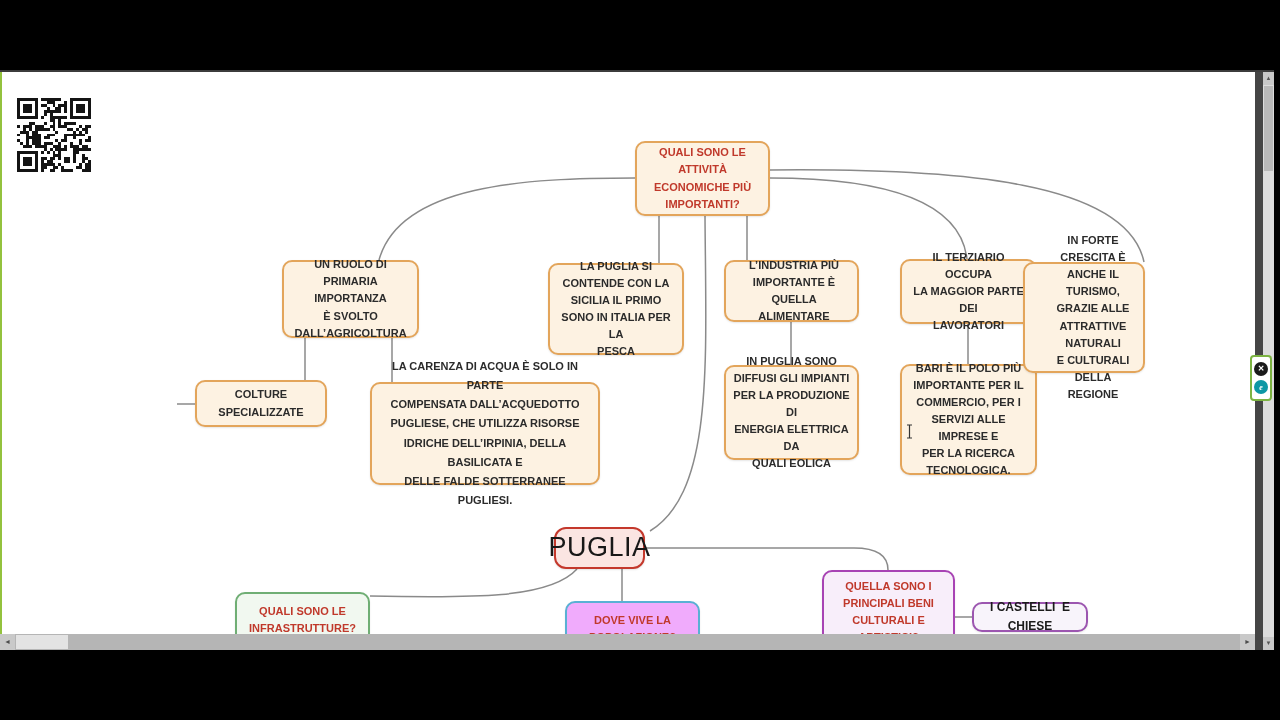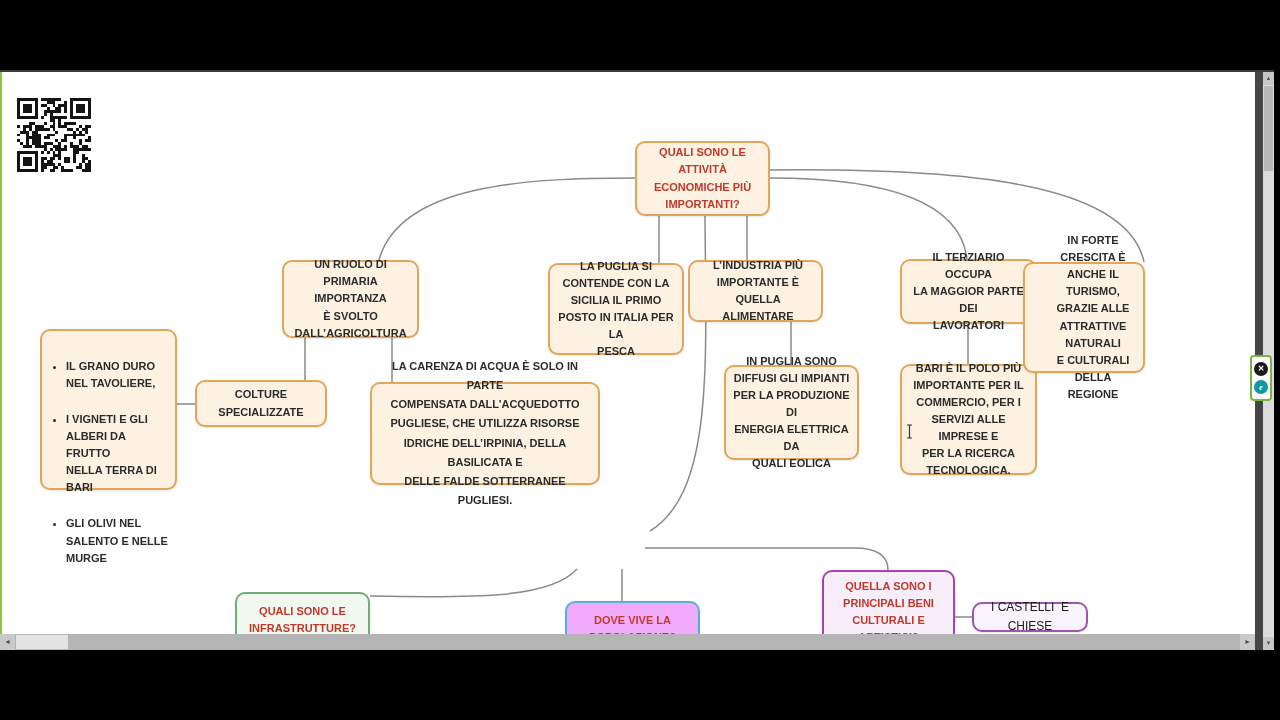--- a/index.html
+++ b/index.html
@@ -312,50 +312,37 @@
     <div class="node q" style="left:633px;top:69px;width:135px;height:75px;">QUALI SONO LE
 ATTIVITÀ
 ECONOMICHE PIÙ
 IMPORTANTI?</div>
 
     <div class="node" style="left:280px;top:188px;width:137px;height:78px;">UN RUOLO DI
 PRIMARIA IMPORTANZA
 È SVOLTO
 DALL’AGRICOLTURA</div>
 
-    <div class="node list-node" style="left:38px;top:257px;width:137px;height:161px;">
-      <ul>
-        <li>IL GRANO DURO
-NEL TAVOLIERE,</li>
-        <li>I VIGNETI E GLI
-ALBERI DA FRUTTO
-NELLA TERRA DI
-BARI</li>
-        <li>GLI OLIVI NEL
-SALENTO E NELLE
-MURGE</li>
-      </ul>
-    </div>
 
     <div class="node" style="left:193px;top:308px;width:132px;height:47px;">COLTURE
 SPECIALIZZATE</div>
 
     <div class="node" style="left:368px;top:310px;width:230px;height:103px;line-height:1.75;">LA CARENZA DI ACQUA È SOLO IN PARTE
 COMPENSATA DALL’ACQUEDOTTO
 PUGLIESE, CHE UTILIZZA RISORSE
 IDRICHE DELL’IRPINIA, DELLA BASILICATA E
 DELLE FALDE SOTTERRANEE PUGLIESI.</div>
 
     <div class="node" style="left:546px;top:191px;width:136px;height:92px;">LA PUGLIA SI
 CONTENDE CON LA
 SICILIA IL PRIMO
-POSTO IN ITALIA PER LA
+SONO IN ITALIA PER LA
 PESCA</div>
 
-    <div class="node" style="left:686px;top:188px;width:135px;height:62px;padding-left:12px;">L’INDUSTRIA PIÙ
+    <div class="node" style="left:722px;top:188px;width:135px;height:62px;padding-left:12px;">L’INDUSTRIA PIÙ
 IMPORTANTE È QUELLA
 ALIMENTARE</div>
 
     <div class="node" style="left:722px;top:293px;width:135px;height:95px;">IN PUGLIA SONO
 DIFFUSI GLI IMPIANTI
 PER LA PRODUZIONE DI
 ENERGIA ELETTRICA DA
 QUALI EOLICA</div>
 
     <div class="node" style="left:898px;top:187px;width:137px;height:65px;">IL TERZIARIO OCCUPA
@@ -369,33 +356,34 @@
 PER LA RICERCA
 TECNOLOGICA.</div>
 
     <div class="node" style="left:1021px;top:190px;width:122px;height:111px;padding-left:25px;">IN FORTE CRESCITA È
 ANCHE IL TURISMO,
 GRAZIE ALLE
 ATTRATTIVE NATURALI
 E CULTURALI DELLA
 REGIONE</div>
 
+    <div class="node puglia" style="left:552px;top:455px;width:91px;height:42px;">PUGLIA</div>
 
     <div class="node q green" style="left:233px;top:520px;width:135px;height:56px;">QUALI SONO LE
 INFRASTRUTTURE?</div>
 
     <div class="node q blue" style="left:563px;top:529px;width:135px;height:56px;">DOVE VIVE LA
 POPOLAZIONE?</div>
 
     <div class="node q purple" style="left:820px;top:498px;width:133px;height:84px;">QUELLA SONO I
 PRINCIPALI BENI
 CULTURALI E
 ARTISTICI?</div>
 
-    <div class="node purple-light" style="left:970px;top:530px;width:116px;height:30px;">I CASTELLI  E CHIESE</div>
+    <div class="node purple-light" style="left:970px;top:530px;width:116px;height:30px;font-weight:bold;">I CASTELLI  E CHIESE</div>
 
     <svg class="ibeam" viewBox="0 0 9 15">
       <path d="M2 1 H7 M4.5 1 V14 M2 14 H7" stroke="#333" stroke-width="1.2" fill="none"></path>
     </svg>
   </div>
 
   <div class="vdark"></div>
   <div class="vscroll">
     <div class="btn" style="top:0;">▲</div>
     <div class="thumb"></div>

